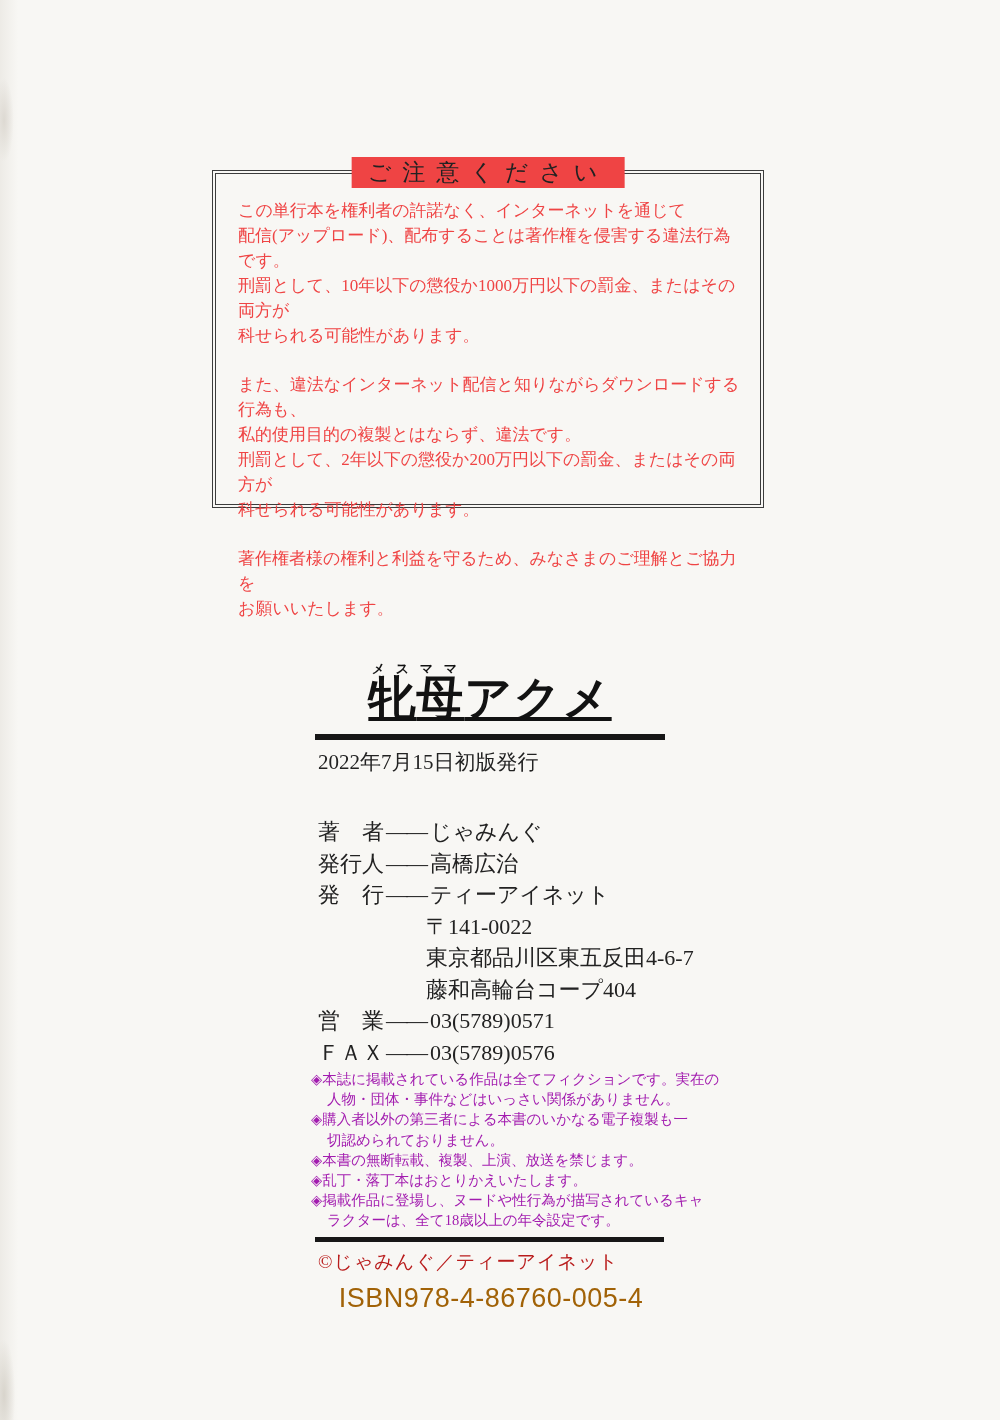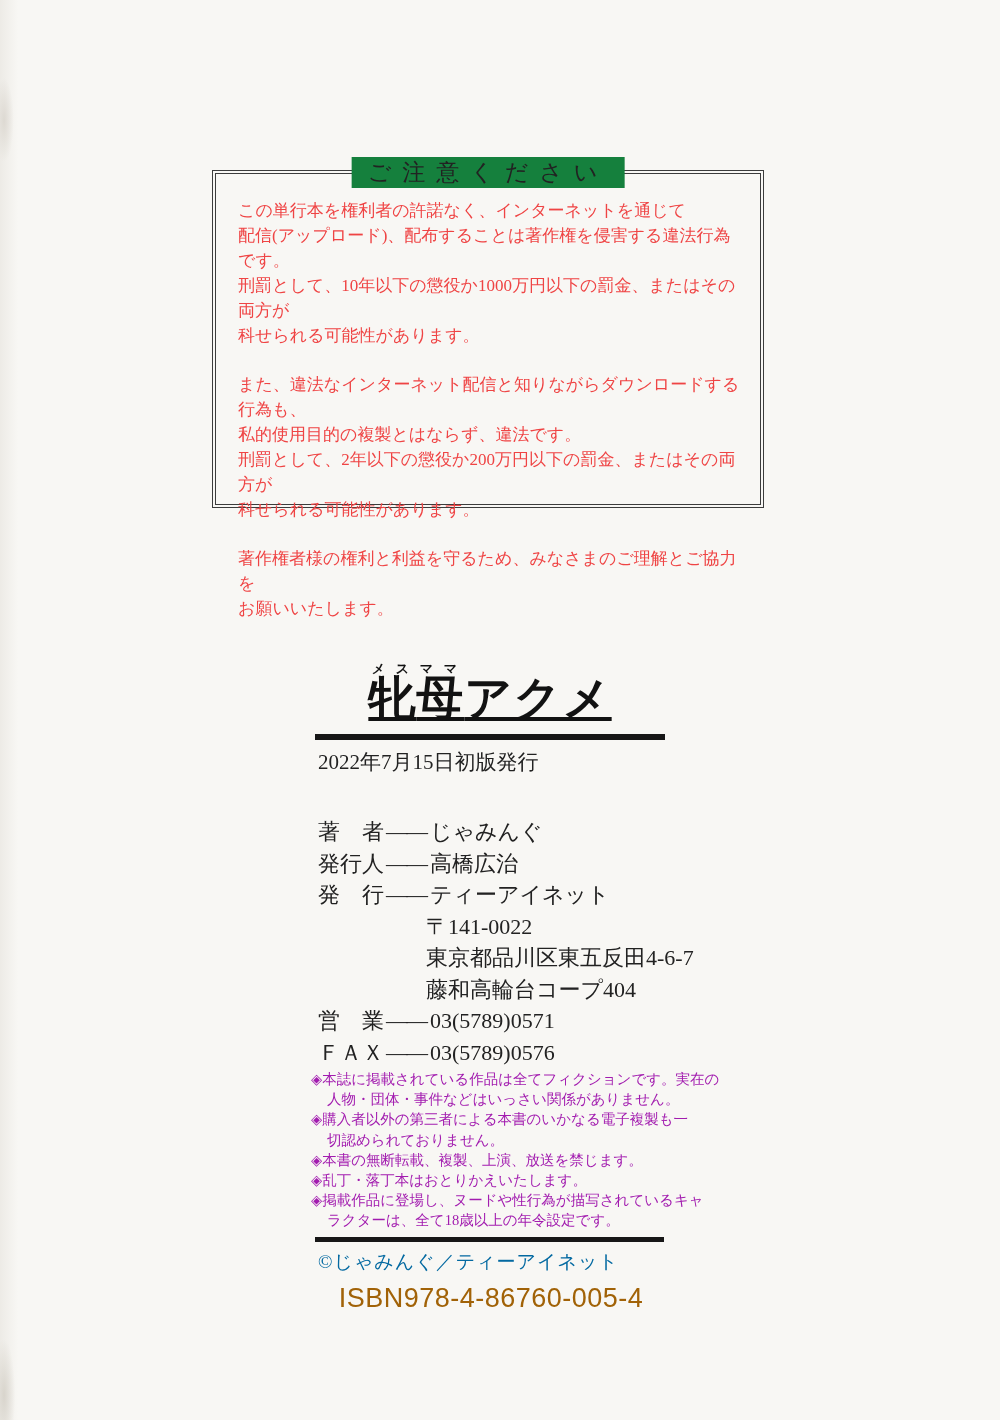--- a/index.html
+++ b/index.html
@@ -28,21 +28,21 @@
   
   .notice-box {
     position: absolute; left: 212px; top: 170px;
     width: 552px; height: 338px;
     border: 4px double #3c3c3c;
     box-sizing: border-box;
   }
   .notice-legend {
     position: absolute; top: -17px; left: 50%;
     transform: translateX(-50%);
-    background: #15803d;
+    background: #ef4444;
     padding: 0 16px;
     font-size: 23px;
     letter-spacing: 11px;
     white-space: nowrap;
     color: #222;
   }
   .notice-body { padding: 24px 18px 0 22px; }
   .notice-par {
     font-size: 17px;
     line-height: 25px;
@@ -93,21 +93,21 @@
     width: 410px;
     font-size: 14.5px; line-height: 20.2px; color: #a21caf;
   }
   .note { padding-left: 16px; text-indent: -16px; }
   .note-text { white-space: pre-line; }
 
   .rule-bottom { position: absolute; left: 315px; top: 1237px; width: 349px; height: 5px; }
 
   .copyright {
     position: absolute; left: 318px; top: 1249px;
-    font-size: 19px; color: #0369a1; letter-spacing: 1px;
+    font-size: 19px; color: #b91c1c; letter-spacing: 1px;
   }
   .isbn {
     position: absolute; left: 315px; top: 1283px; width: 352px;
     text-align: center;
     font-family: Liberation Sans, sans-serif;
     font-size: 27px; color: #a16207; letter-spacing: 0.5px;
   }
 </style>
 </head>
 <body>

